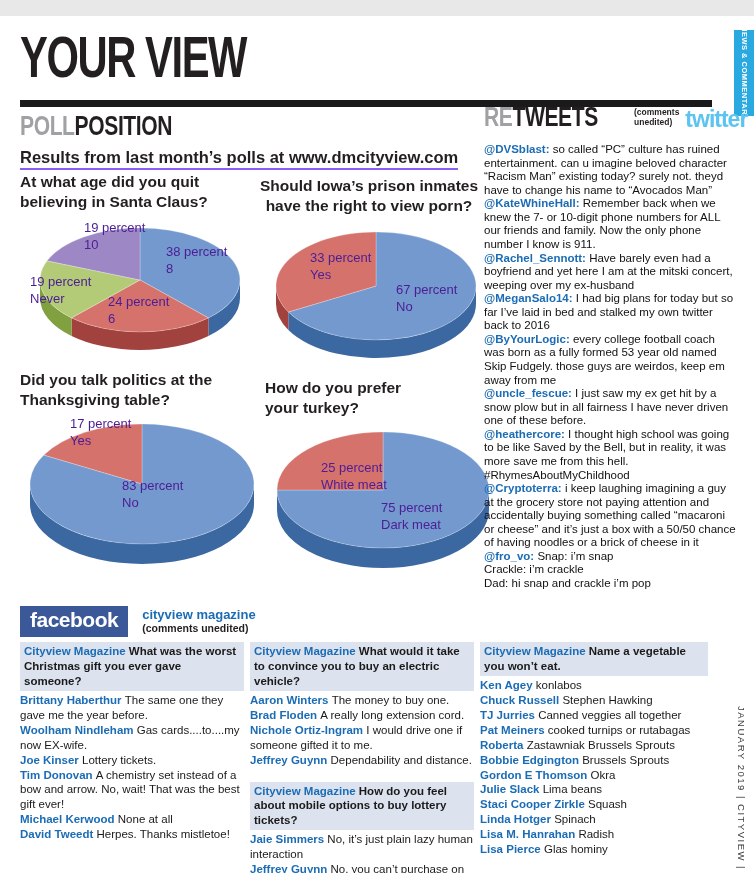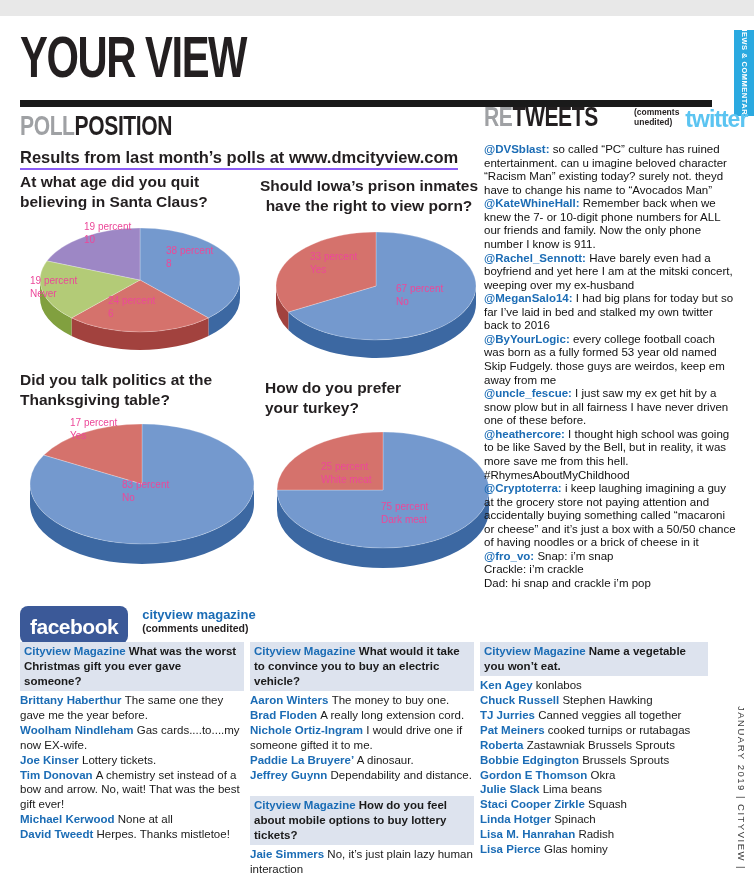--- a/index.html
+++ b/index.html
@@ -31,39 +31,39 @@
   }
   .big-head .lt { color:#9fa1a4; }
   .poll-sub {
     margin-top:8px; font-size:16.5px; font-weight:bold; color:#231f20;
     display:inline-block; border-bottom:2px solid #8b5cf6; padding-bottom:1px; white-space:nowrap;
   }
   
   .pie-block { position:absolute; }
   .pie-title { font-size:15.5px; font-weight:bold; color:#231f20; line-height:1.3; }
   .pie-wrap { position:relative; margin-top:6px; }
-  .pie-label { position:absolute; font-size:10px; color:#ec4899; line-height:1.3; white-space:nowrap; }
+  .pie-label { position:absolute; font-size:13px; color:#4c1d95; line-height:1.3; white-space:nowrap; }
   .pie-label span { display:block; }
   
   .tweets-col { position:absolute; left:484px; top:88px; width:252px; }
   .rt-head { display:flex; align-items:flex-start; }
   .rt-note { font-size:8.5px; font-weight:bold; color:#231f20; line-height:1.15; margin:4px 0 0 4px; width:52px; }
   .tw-logo {
     font-size:23px; font-weight:bold; color:#5bc4f1; letter-spacing:-1px;
     margin-left:6px; margin-top:2px; white-space:nowrap;
   }
   .tweet-list { margin-top:10px; }
   .tweet { font-size:11.5px; line-height:1.18; color:#111; margin:0; }
   .tweet .handle { font-weight:bold; color:#1b6cb5; }
   .tweet .tweet-text { white-space:pre-line; }
   
   .fb-head { position:absolute; left:20px; top:590px; display:flex; align-items:flex-start; }
   .fb-logo {
     background:#3b5998; color:#ffffff; font-weight:bold; font-size:21px;
-    padding:8px 10px 5px 10px; border-radius:8px; letter-spacing:-0.5px; line-height:1.2;
+    padding:1px 10px 5px 10px; border-radius:0; letter-spacing:-0.5px; line-height:1.2;
   }
   .fb-acct { margin-left:14px; margin-top:1px; }
   .fb-acct .acct { color:#1b6cb5; font-weight:bold; font-size:13px; display:block; }
   .fb-acct .note { color:#231f20; font-weight:bold; font-size:10.5px; display:block; }
   .fb-col { position:absolute; top:626px; }
   .fb-col-1 { left:20px;  width:224px; }
   .fb-col-2 { left:250px; width:224px; }
   .fb-col-3 { left:480px; width:228px; }
   .fb-question {
     background:#dde3ee; font-size:11.5px; font-weight:bold; color:#1a1a1a;
@@ -208,21 +208,20 @@
         <p class="fb-comment"><span class="name">Michael Kerwood </span><span>None at all</span></p>
         <p class="fb-comment"><span class="name">David Tweedt </span><span>Herpes. Thanks mistletoe!</span></p>
       </div>
     </div>
   <div class="fb-col fb-col-2">
       <div class="fb-thread">
         <div class="fb-question"><span class="q-author">Cityview Magazine </span><span>What would it take to convince you to buy an electric vehicle?</span></div>
         <p class="fb-comment"><span class="name">Aaron Winters </span><span>The money to buy one.</span></p>
         <p class="fb-comment"><span class="name">Brad Floden </span><span>A really long extension cord.</span></p>
         <p class="fb-comment"><span class="name">Nichole Ortiz-Ingram </span><span>I would drive one if someone gifted it to me.</span></p>
-        <p class="fb-comment"><span class="name">Paddie La Bruyere’ </span><span>A dinosaur.</span></p>
         <p class="fb-comment"><span class="name">Jeffrey Guynn </span><span>Dependability and distance.</span></p>
       </div>
       <div class="fb-thread">
         <div class="fb-question"><span class="q-author">Cityview Magazine </span><span>How do you feel about mobile options to buy lottery tickets?</span></div>
         <p class="fb-comment"><span class="name">Jaie Simmers </span><span>No, it’s just plain lazy human interaction</span></p>
         <p class="fb-comment"><span class="name">Jeffrey Guynn </span><span>No, you can’t purchase on credit and those mugs need to get out anyhow.</span></p>
       </div>
     </div>
   <div class="fb-col fb-col-3">
       <div class="fb-thread">

